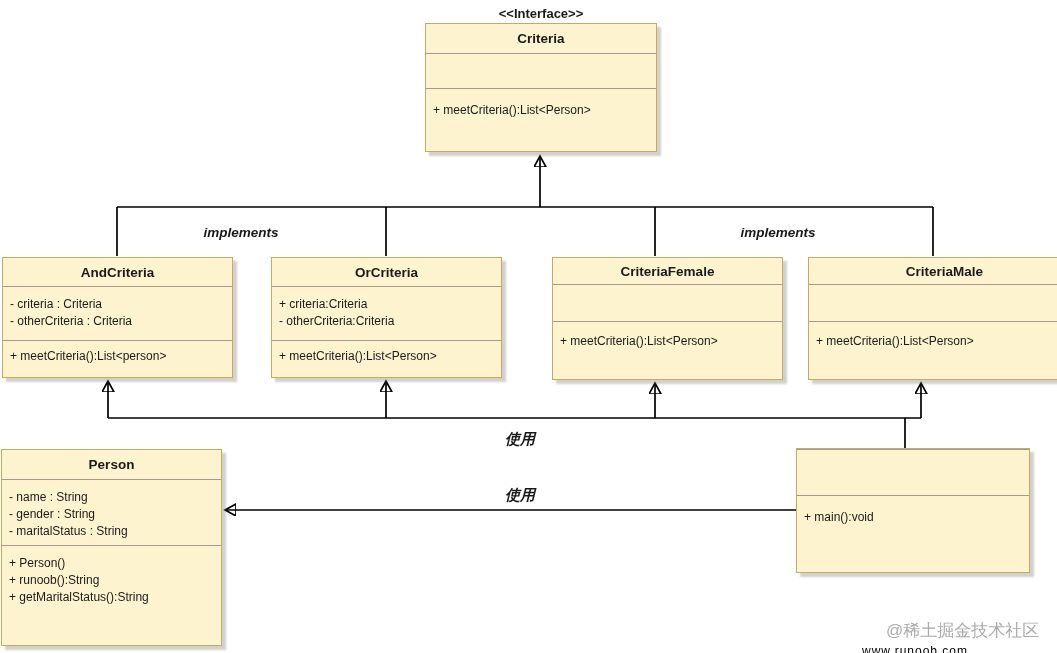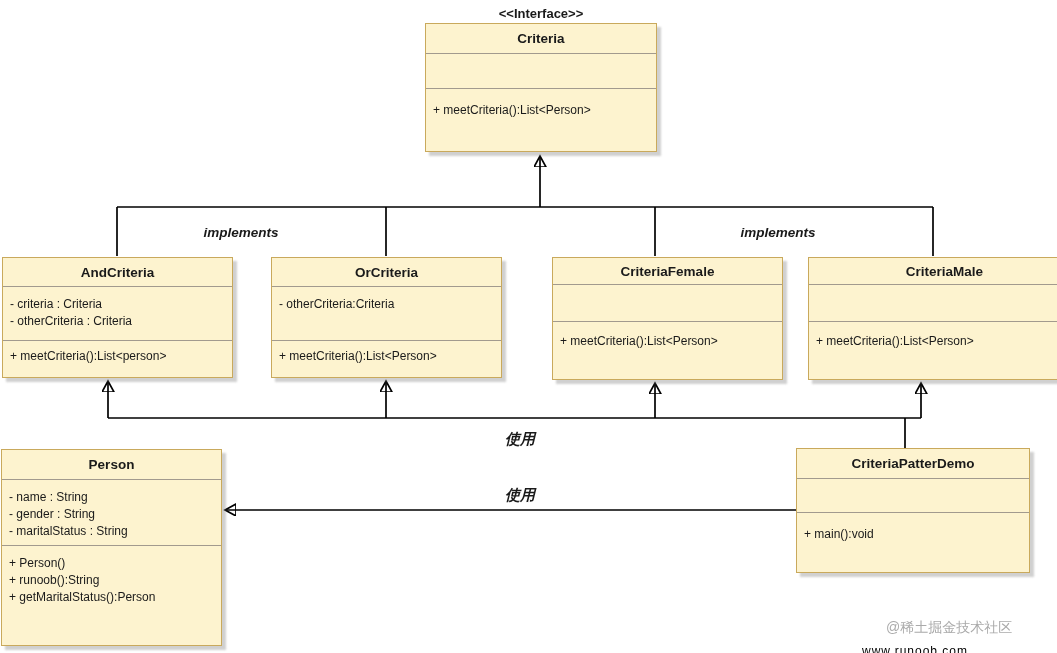--- a/index.html
+++ b/index.html
@@ -42,21 +42,21 @@
   .edge-label{
     position:absolute;transform:translate(-50%,-50%);
     font-weight:bold;white-space:nowrap;font-style:italic;
   }
   .edge-label.en{font-size:13.5px;}
   .edge-label.cn{font-size:15px;}
   .watermark{
     position:absolute;white-space:nowrap;pointer-events:none;
   }
   .wm-site{left:862px;top:644px;font-size:12px;color:#000000;letter-spacing:1px;}
-  .wm-community{left:886px;top:619px;font-size:14px;color:#aaaaaa;}
+  .wm-community{left:886px;top:619px;font-size:17px;color:#aaaaaa;}
 </style>
 </head>
 <body style="--fill: #fdf3cf; --stroke: #c9a95c; --line: #000000; --bg: #ffffff;">
 
 <div class="canvas">
 
   <svg class="connectors" width="1057" height="653">
     <defs>
       <marker id="arrow" markerUnits="userSpaceOnUse" markerWidth="14" markerHeight="14" refX="11" refY="6" orient="auto">
         <path d="M0,0 L11,6 L0,12 Z" fill="#000" stroke="none"></path>
@@ -97,20 +97,21 @@
         <div class="member">- otherCriteria : Criteria</div>
       </div>
     <div class="cls-section" style="height:37px;padding-top:7px;">
         <div class="member">+ meetCriteria():List&lt;person&gt;</div>
       </div>
   </div>
 
   <div class="uml-class" style="left:271px;top:257px;width:231px;height:121px;">
     <div class="cls-title" style="height:28px;">OrCriteria</div>
     <div class="cls-section" style="height:54px;">
+        <div class="member">+ criteria:Criteria</div>
         <div class="member">- otherCriteria:Criteria</div>
       </div>
     <div class="cls-section" style="height:37px;padding-top:7px;">
         <div class="member">+ meetCriteria():List&lt;Person&gt;</div>
       </div>
   </div>
 
   <div class="uml-class" style="left:540px;top:257px;width:231px;height:123px;margin-left:12px;">
     <div class="cls-title" style="height:26px;">CriteriaFemale</div>
     <div class="cls-section" style="height:37px;"></div>
@@ -130,28 +131,27 @@
   <div class="uml-class" style="left:1px;top:449px;width:221px;height:197px;">
     <div class="cls-title" style="height:29px;">Person</div>
     <div class="cls-section" style="height:66px;">
         <div class="member">- name : String</div>
         <div class="member">- gender : String</div>
         <div class="member">- maritalStatus : String</div>
       </div>
     <div class="cls-section" style="height:100px;">
         <div class="member">+ Person()</div>
         <div class="member">+ runoob():String</div>
-        <div class="member">+ getMaritalStatus():Person</div>
+        <div class="member">+ getMaritalStatus():String</div>
       </div>
   </div>
 
   <div class="uml-class" style="left:796px;top:448px;width:234px;height:125px;">
-    <div class="cls-title" style="height:29px;">CriteriaPatterDemo</div>
     <div class="cls-section" style="height:34px;"></div>
-    <div class="cls-section" style="height:78px;padding-top:13px;">
+    <div class="cls-section" style="height:78px;padding-top:13px;margin-top:12px;">
         <div class="member">+ main():void</div>
       </div>
   </div>
 
   <div class="edge-label en" style="left:241px;top:232px;">implements</div>
   <div class="edge-label en" style="left:778px;top:232px;">implements</div>
   <div class="edge-label cn" style="left:520px;top:439px;">使用</div>
   <div class="edge-label cn" style="left:520px;top:495px;">使用</div>
 
   <div class="watermark wm-site">www.runoob.com</div>

